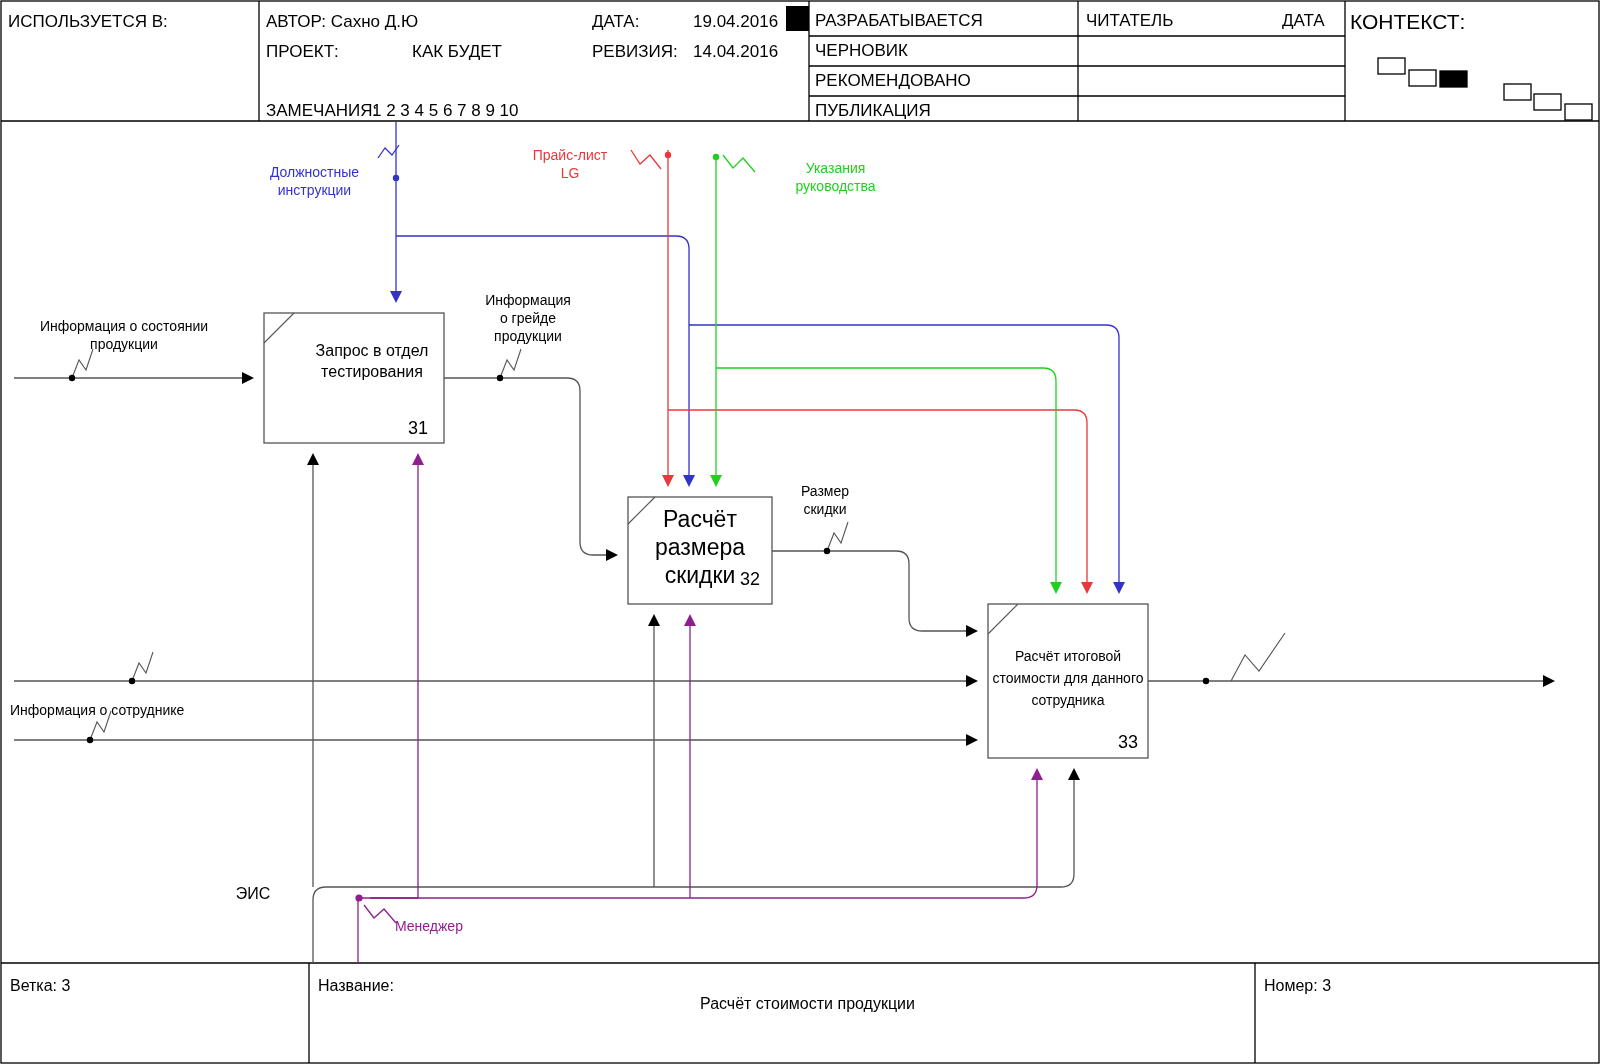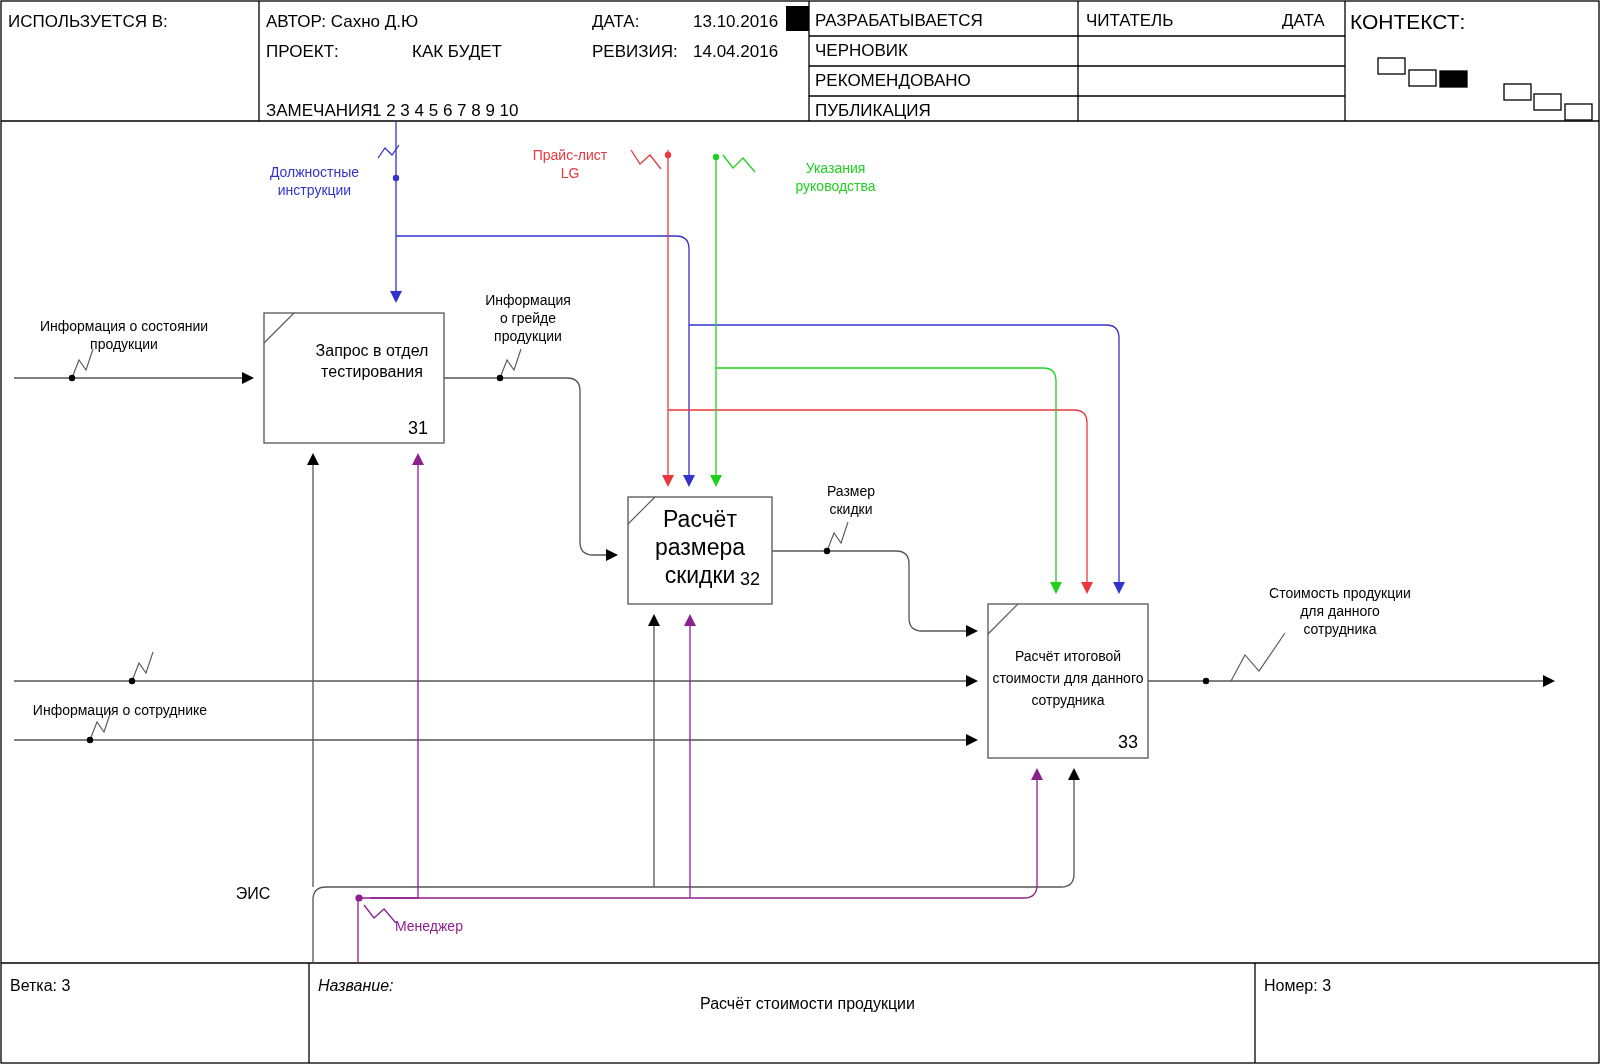--- a/index.html
+++ b/index.html
@@ -145,21 +145,21 @@
       <path d="M364,905 L374,918 L384,909 L396,923"></path>
     </g>
     <circle cx="359" cy="898" r="3.6" fill="#8e1f8e"></circle>
   </svg>
 
   <div class="hdr-txt" style="left:8px;top:12px;">ИСПОЛЬЗУЕТСЯ В:</div>
   <div class="hdr-txt" style="left:266px;top:12px;">АВТОР: Сахно Д.Ю</div>
   <div class="hdr-txt" style="left:266px;top:42px;">ПРОЕКТ:</div>
   <div class="hdr-txt" style="left:412px;top:42px;">КАК БУДЕТ</div>
   <div class="hdr-txt" style="left:592px;top:12px;">ДАТА:</div>
-  <div class="hdr-txt" style="left:693px;top:12px;">13.10.2016</div>
+  <div class="hdr-txt" style="left:693px;top:12px;">19.04.2016</div>
   <div class="hdr-txt" style="left:592px;top:42px;">РЕВИЗИЯ:</div>
   <div class="hdr-txt" style="left:693px;top:42px;">14.04.2016</div>
   <div class="hdr-txt" style="left:266px;top:101px;">ЗАМЕЧАНИЯ:</div>
   <div class="hdr-txt" style="left:372px;top:101px;">1 2 3 4 5 6 7 8 9 10</div>
 
   <div class="hdr-txt" style="left:815px;top:11px;">РАЗРАБАТЫВАЕТСЯ</div>
   <div class="hdr-txt" style="left:815px;top:41px;">ЧЕРНОВИК</div>
   <div class="hdr-txt" style="left:815px;top:71px;">РЕКОМЕНДОВАНО</div>
   <div class="hdr-txt" style="left:815px;top:101px;">ПУБЛИКАЦИЯ</div>
   <div class="hdr-txt" style="left:1086px;top:11px;">ЧИТАТЕЛЬ</div>
@@ -184,27 +184,24 @@
 инструкции</div>
   <div class="arrow-label red" style="left:505px;top:146px;width:130px;">Прайс-лист
 LG</div>
   <div class="arrow-label green" style="left:763px;top:159px;width:145px;">Указания
 руководства</div>
   <div class="arrow-label" style="left:14px;top:317px;width:220px;">Информация о состоянии
 продукции</div>
   <div class="arrow-label" style="left:458px;top:291px;width:140px;">Информация
 о грейде
 продукции</div>
-  <div class="arrow-label" style="left:791px;top:482px;width:120px;">Размер
+  <div class="arrow-label" style="left:765px;top:482px;width:120px;">Размер
 скидки</div>
-  <div class="arrow-label" style="left:10px;top:701px;width:220px;text-align:center;">Информация о сотруднике</div>
-  <div class="arrow-label" style="left:1245px;top:584px;width:190px;">Стоимость продукции
-для данного
-сотрудника</div>
+  <div class="arrow-label" style="left:10px;top:701px;width:220px;text-align:left;">Информация о сотруднике</div>
   <div class="arrow-label" style="left:208px;top:885px;width:90px;font-size:16px;">ЭИС</div>
   <div class="arrow-label purple" style="left:395px;top:917px;width:110px;font-size:14px;text-align:left;">Менеджер</div>
 
   <div class="ftr-txt" style="left:10px;top:977px;">Ветка: 3</div>
-  <div class="ftr-txt" style="left:318px;top:977px;font-style:italic;">Название:</div>
+  <div class="ftr-txt" style="left:318px;top:977px;">Название:</div>
   <div class="ftr-txt" style="left:700px;top:995px;">Расчёт стоимости продукции</div>
   <div class="ftr-txt" style="left:1264px;top:977px;">Номер: 3</div>
 
 </div>
 
 </body></html>

